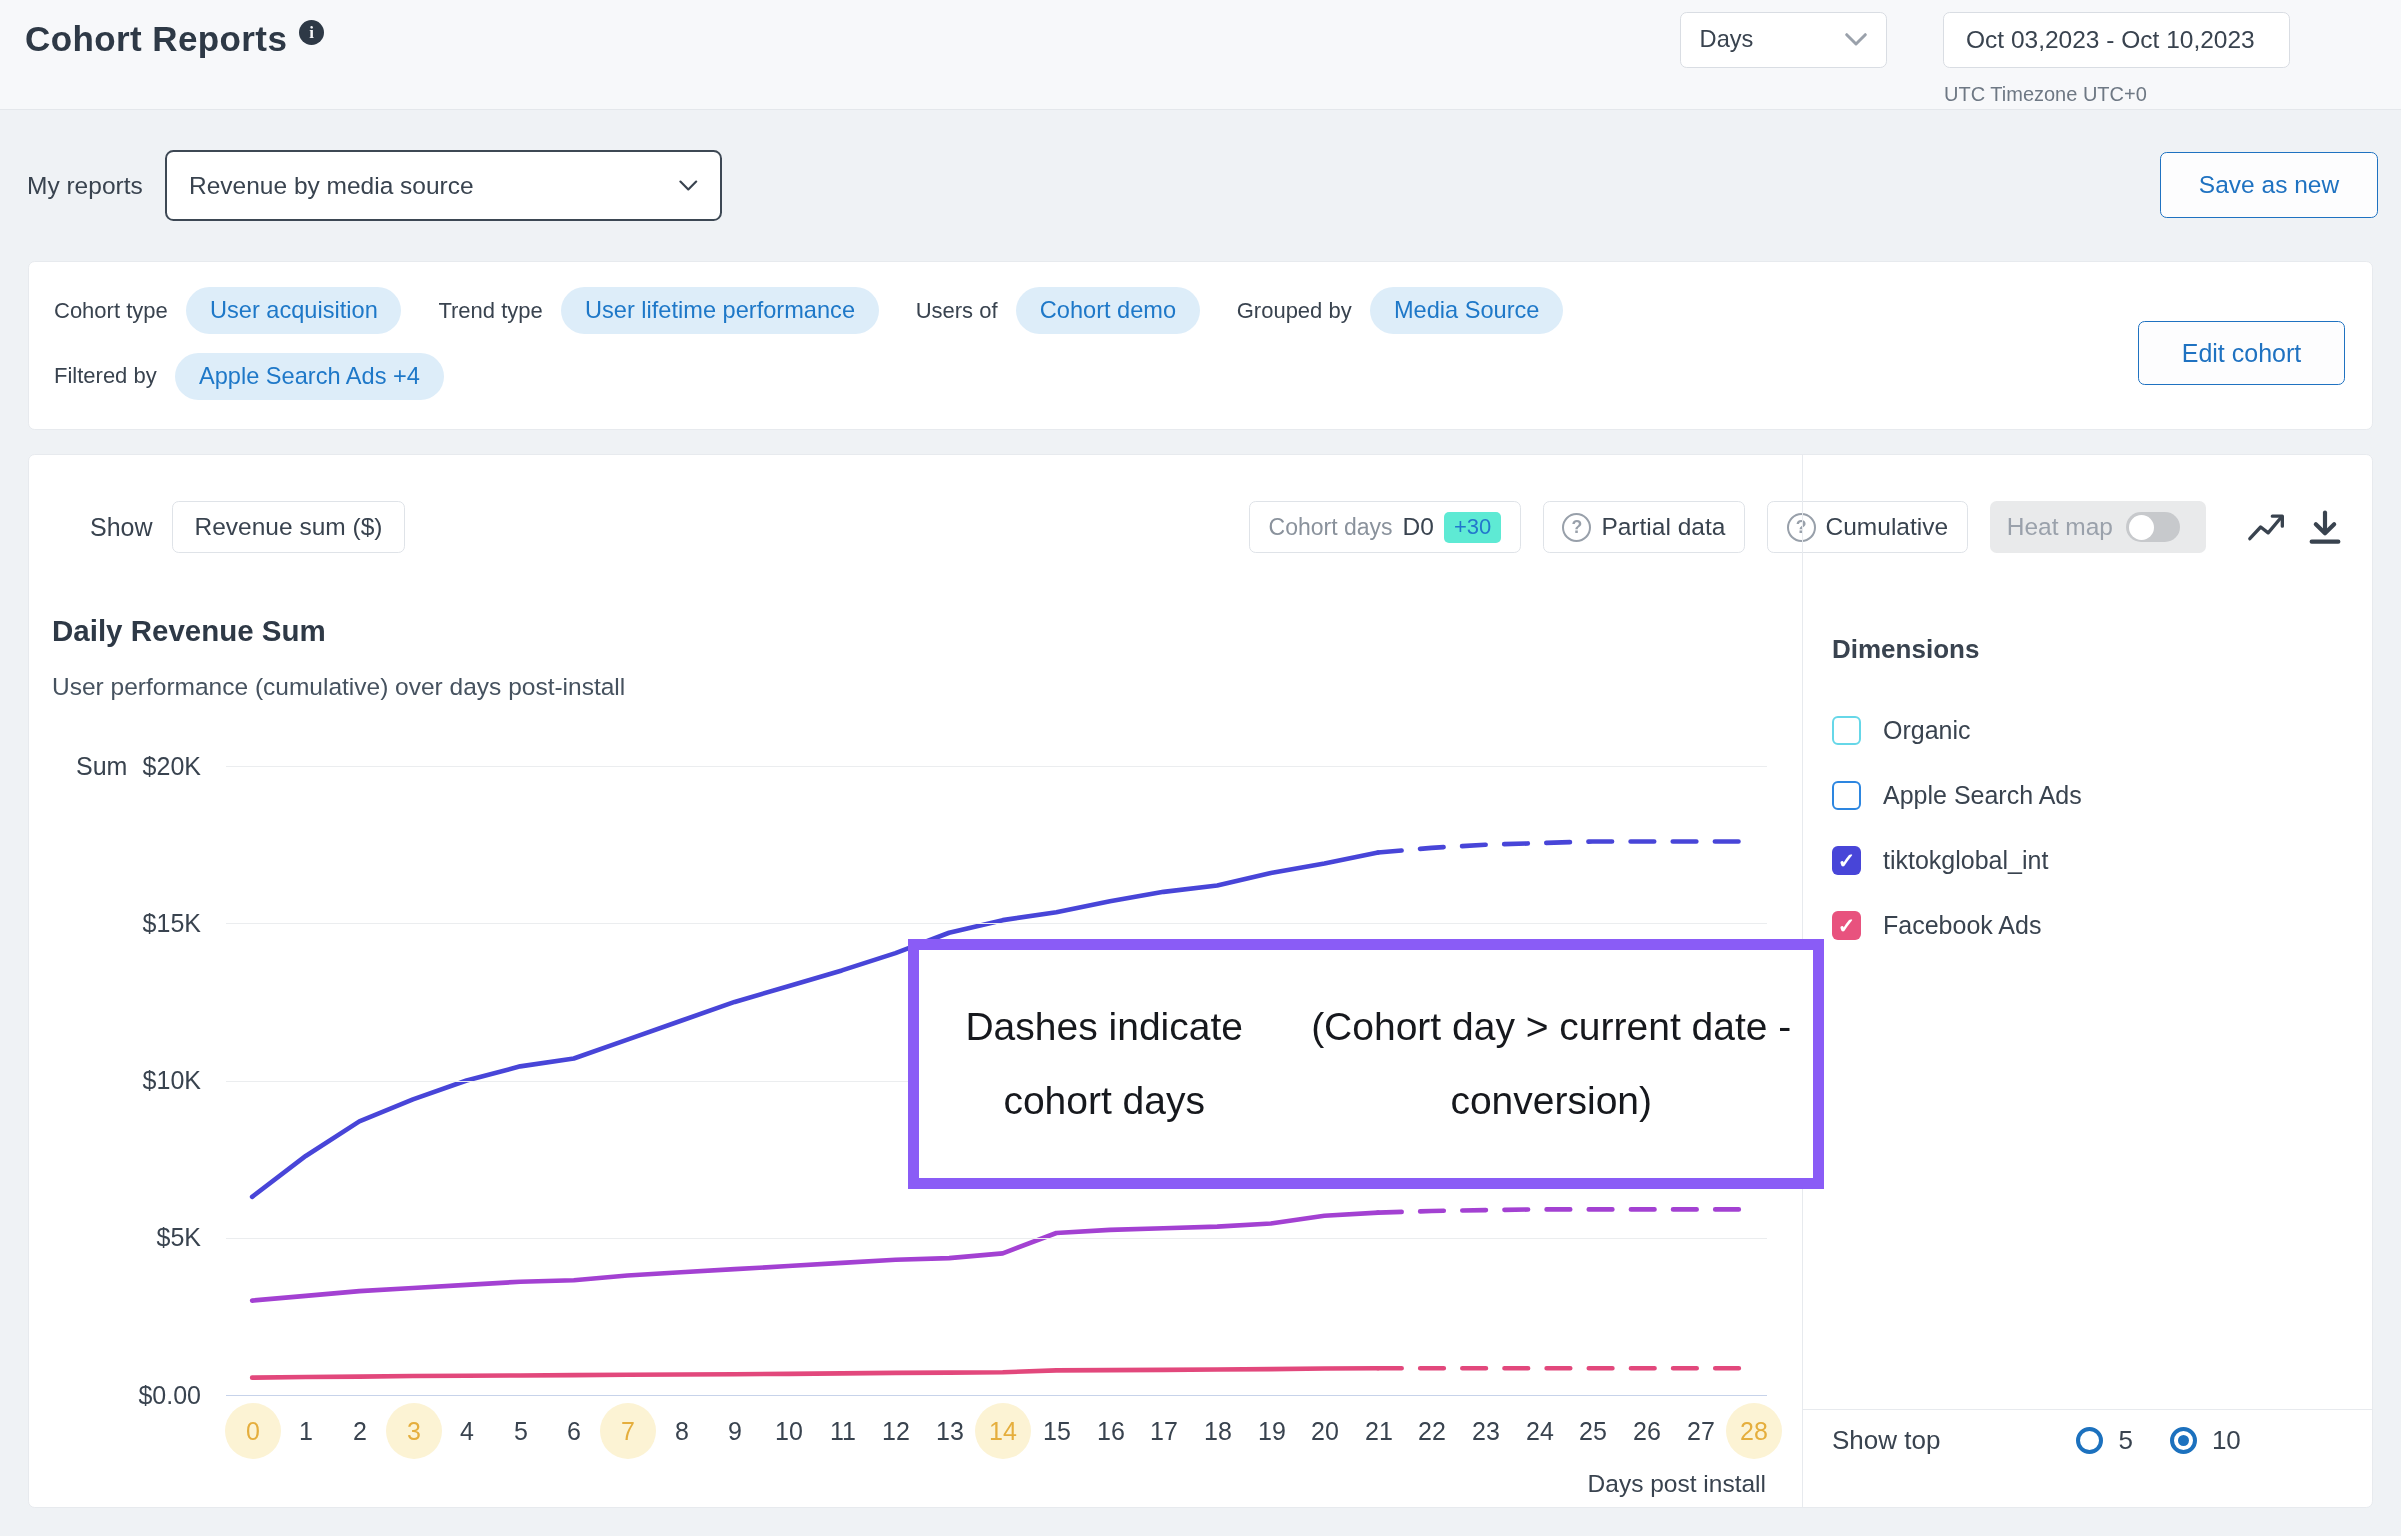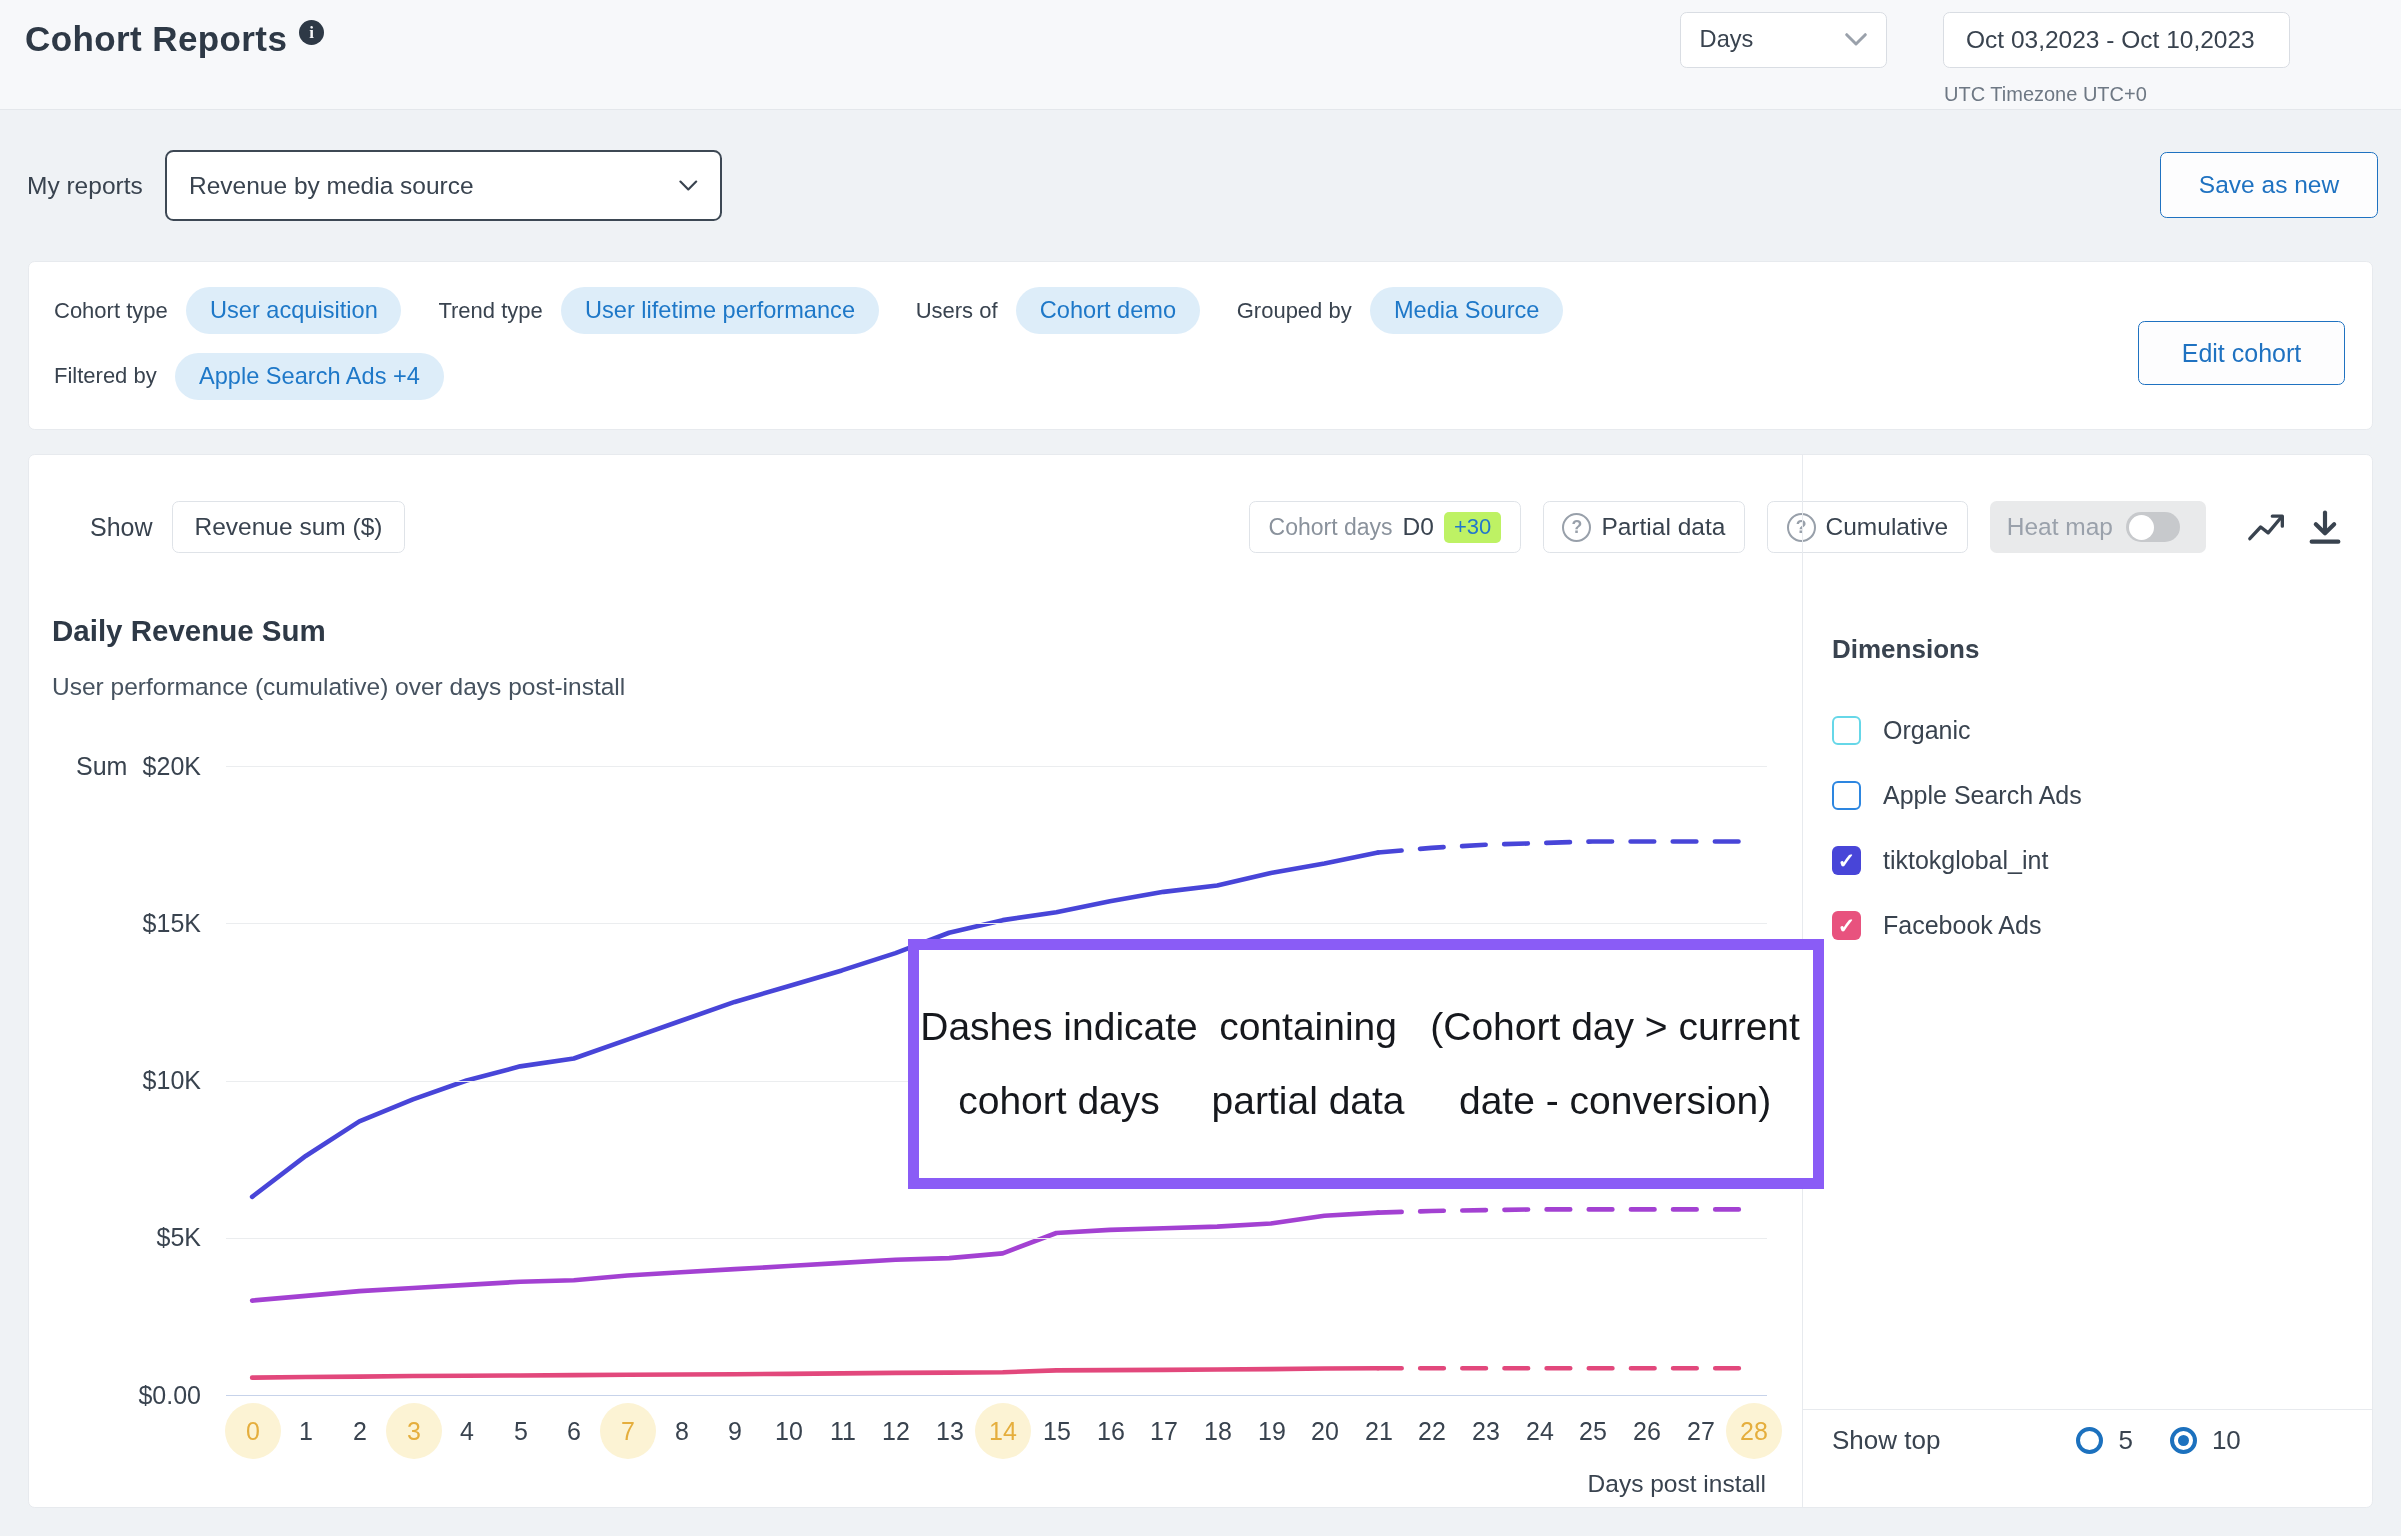--- a/index.html
+++ b/index.html
@@ -35,21 +35,21 @@
   .edit-btn { position:absolute; right:27px; top:59px; width:207px; height:64px; font-size:25px; }
 
   
   .main-card { position:absolute; left:28px; top:454px; width:2345px; height:1054px; background:#fff; border:0.8px solid #e7eaee; border-radius:6.7px; }
 
   .show-label { position:absolute; left:61px; top:46px; height:52px; line-height:52px; font-size:25px; color:#39434f; }
   .metric-btn { position:absolute; left:143px; top:46px; width:233px; height:52px; background:#fff; border:0.8px solid #dfe3e8; border-radius:6.7px; display:flex; align-items:center; justify-content:center; font-size:24.5px; color:#39434f; }
   .ctrls { position:absolute; right:30px; top:46px; display:flex; align-items:center; gap:22px; }
   .ctrl-btn { height:52px; border:0.8px solid #dfe3e8; border-radius:6.7px; background:#fff; display:flex; align-items:center; padding:0 18.6px; gap:10px; font-size:24.5px; color:#39434f; }
   .gray-txt { color:#8a929c; font-size:23px; }
-  .badge { background:#bef264; border-radius:5px; padding:2.5px 10px; font-size:22px; color:#2277cc;text-align:center; }
+  .badge { background:#5eead4; border-radius:5px; padding:2.5px 10px; font-size:22px; color:#2277cc;text-align:center; }
   .q-icon { width:29px; height:29px; border-radius:50%; border:2.1px solid #98a0aa; color:#98a0aa; display:flex; align-items:center; justify-content:center; flex:0 0 auto; }
   .q-icon::after { content:"?"; font-size:17.7px; font-weight:700; }
   .heatmap-pill { height:52px; background:#e9eaeb; border-radius:6.7px; display:flex; align-items:center; gap:13.5px; padding:0 26px 0 17px; }
   .heatmap-pill .lbl { font-size:24.5px; color:#9aa1ab; }
   .toggle-track { width:54px; height:30px; border-radius:15px; background:#c7c9cc; position:relative; }
   .toggle-knob { position:absolute; left:2.5px; top:2.5px; width:25px; height:25px; border-radius:50%; background:#fff; }
   .icon-btn { color:#39434f; display:flex; align-items:center; }
   .ml { margin-left:18.6px; }
 
   .chart-title { position:absolute; left:23px; top:159px; font-size:29.5px; font-weight:700; color:#2e3946; }
@@ -245,21 +245,20 @@
         <span class="xtick" style="left: 1483px;">24</span>
         <span class="xtick" style="left: 1536px;">25</span>
         <span class="xtick" style="left: 1590px;">26</span>
         <span class="xtick" style="left: 1644px;">27</span>
         <span class="xtick hl" style="left: 1697px;">28</span>
       </div>
     <span class="xaxis-label">Days post install</span>
 
     <div class="annotation" id="annotation" style="border-color: rgb(138, 92, 246);">
         <div class="ann-line">Dashes indicate cohort days</div>
-        <div class="ann-line">containing partial data</div>
         <div class="ann-line">(Cohort day &gt; current date - conversion)</div>
       </div>
 
     <aside class="dims-panel">
       <h3 class="dims-title">Dimensions</h3>
       <div class="dims-list" id="dims-list">
           <div class="dim-item">
             <span class="cbox unchecked" style="border-color: rgb(102, 215, 232);"></span>
             <span class="dim-label">Organic</span>
           </div>

